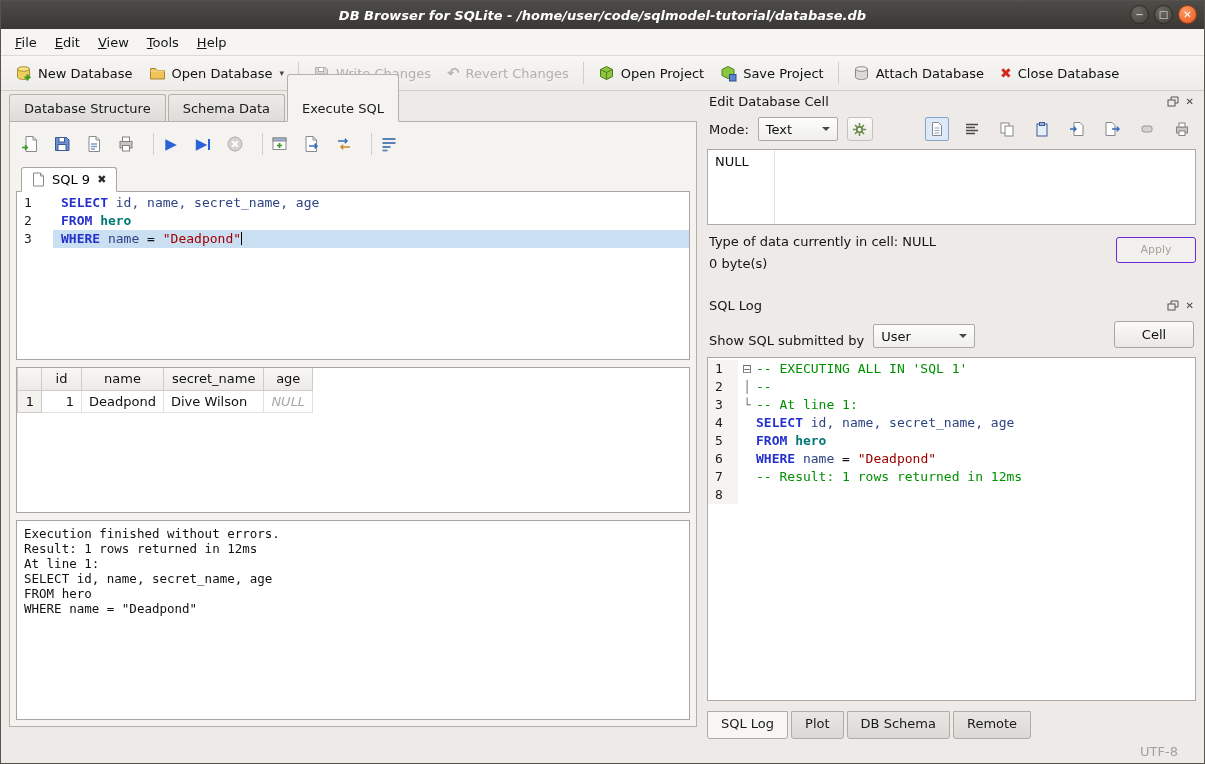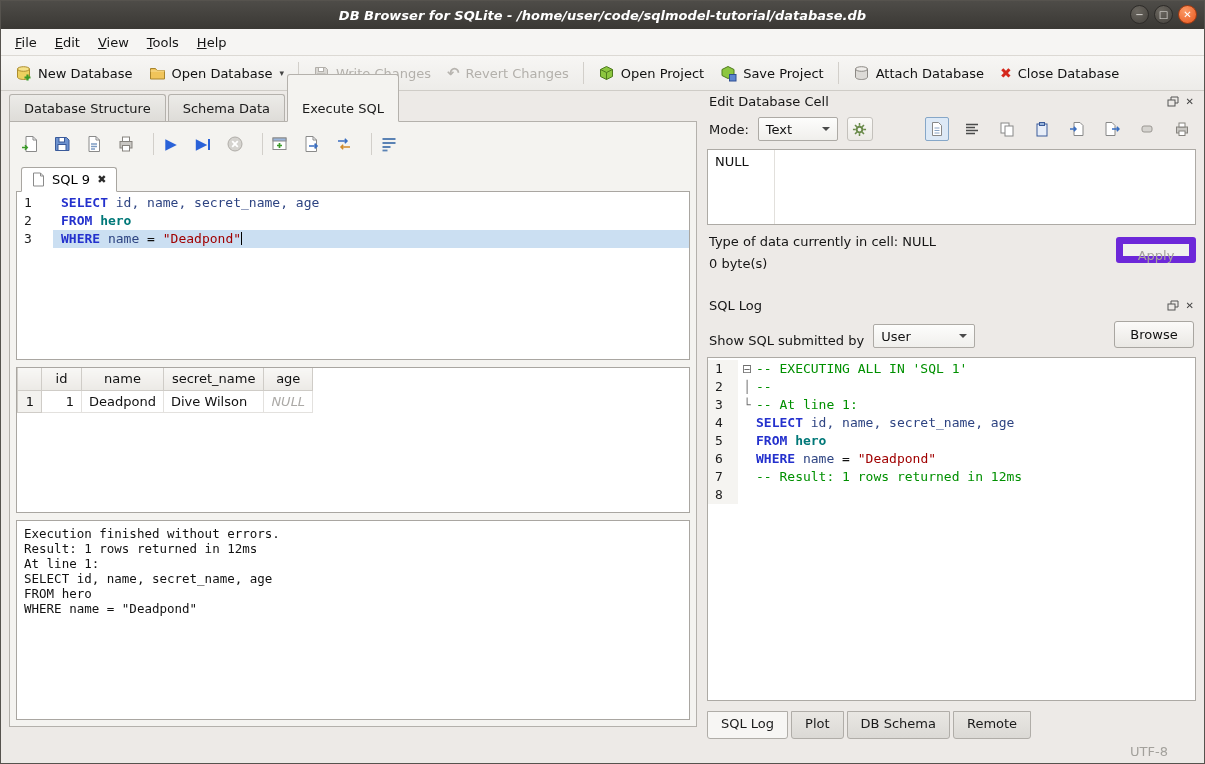--- a/index.html
+++ b/index.html
@@ -87,37 +87,37 @@
   .cell-icon { width:24px; height:24px; display:flex; align-items:center; justify-content:center; border-radius:2px; }
   .cell-icon.checked { background:#dde9f6; border:1px solid #86a7c8; }
 
   .cell-edit { border:1px solid #adaaa5; background:#fff; height:76px; position:relative; font-size:13px; flex:none; }
   .cell-edit .vline { position:absolute; left:66px; top:0; bottom:0; width:1px; background:#e2e0dc; }
   .cell-edit .content { position:absolute; left:7px; top:4px; color:#111; }
 
   .type-block { position:relative; padding:9px 2px 0; min-height:56px; flex:none; }
   .type-line { font-size:13px; color:#151515; }
   .size-line { font-size:13px; color:#151515; padding-top:7px; }
-  .apply-btn { position:absolute; right:0; top:12px; width:80px; height:26px; background:#f2f1ee; border:7px solid #6d28d9; border-radius:3px; color:#a5a29d; font-size:13px; text-align:center; line-height:24px; }
+  .apply-btn { position:absolute; right:0; top:12px; width:80px; height:26px; background:#f2f1ee; border:1px solid #6d28d9; border-radius:3px; color:#a5a29d; font-size:11px; text-align:center; line-height:24px; }
 
   .sqllog-header { margin-top:14px; }
   .filter-row { display:flex; align-items:flex-end; gap:9px; padding:4px 2px 9px; flex:none; }
   .clear-btn { margin-left:auto; width:80px; height:27px; background:linear-gradient(#fbfaf9,#eae8e4); border:1px solid #a9a6a1; border-radius:3px; font-size:13px; color:#111; text-align:center; line-height:25px; }
 
   .log { flex:1; background:#fff; border:1px solid #adaaa5; font-family:"DejaVu Sans Mono","Liberation Mono",monospace; font-size:13px; overflow:hidden; padding-top:2px; }
   .log-line { display:flex; height:18px; line-height:18px; }
   .log-gutter { width:30px; flex:none; padding-left:7px; color:#1c1c1c; background:#f5f4f1; }
   .fold-col { width:18px; flex:none; text-align:center; color:#6e6e6e; font-size:12px; font-family:"DejaVu Sans","DejaVu Sans Mono",monospace; }
   .log-code { flex:1; white-space:pre; }
 
   .bottom-tabs { display:flex; margin-top:10px; flex:none; }
   .btab { padding:4px 13px 5px; font-size:13px; background:linear-gradient(#e9e7e3,#dbd9d5); border:1px solid #b0ada8; border-radius:0 0 3px 3px; margin-right:3px; color:#1a1a1a; }
   .btab.active { background:#f7f6f4; padding-bottom:7px; }
 
-  .statusbar { position:absolute; left:0; right:0; bottom:0; height:24px; display:flex; align-items:center; justify-content:flex-end; padding-right:36px; font-size:13px; color:#a3a19c; }
+  .statusbar { position:absolute; left:0; right:0; bottom:0; height:24px; display:flex; align-items:center; justify-content:flex-end; padding-right:26px; font-size:13px; color:#a3a19c; }
 
   svg { display:block; }
 </style>
 </head>
 <body>
 
 <div class="window">
 
   <div class="titlebar">
     <div class="title">DB Browser for SQLite - /home/user/code/sqlmodel-tutorial/database.db</div>
@@ -432,21 +432,21 @@
           <span class="dock-close">✕</span>
         </span>
       </div>
 
       <div class="filter-row">
         <span class="label13">Show SQL submitted by</span>
         <div class="combo user-combo">
           <span>User</span>
           <span class="tri"></span>
         </div>
-        <div class="clear-btn">Browse</div>
+        <div class="clear-btn">Cell</div>
       </div>
 
       <div class="log">
         <div class="log-line">
           <span class="log-gutter">1</span>
           <span class="fold-col">⊟</span>
           <span class="log-code"><span class="tok-cmt">-- EXECUTING ALL IN 'SQL 1'</span></span>
         </div>
         <div class="log-line">
           <span class="log-gutter">2</span>

